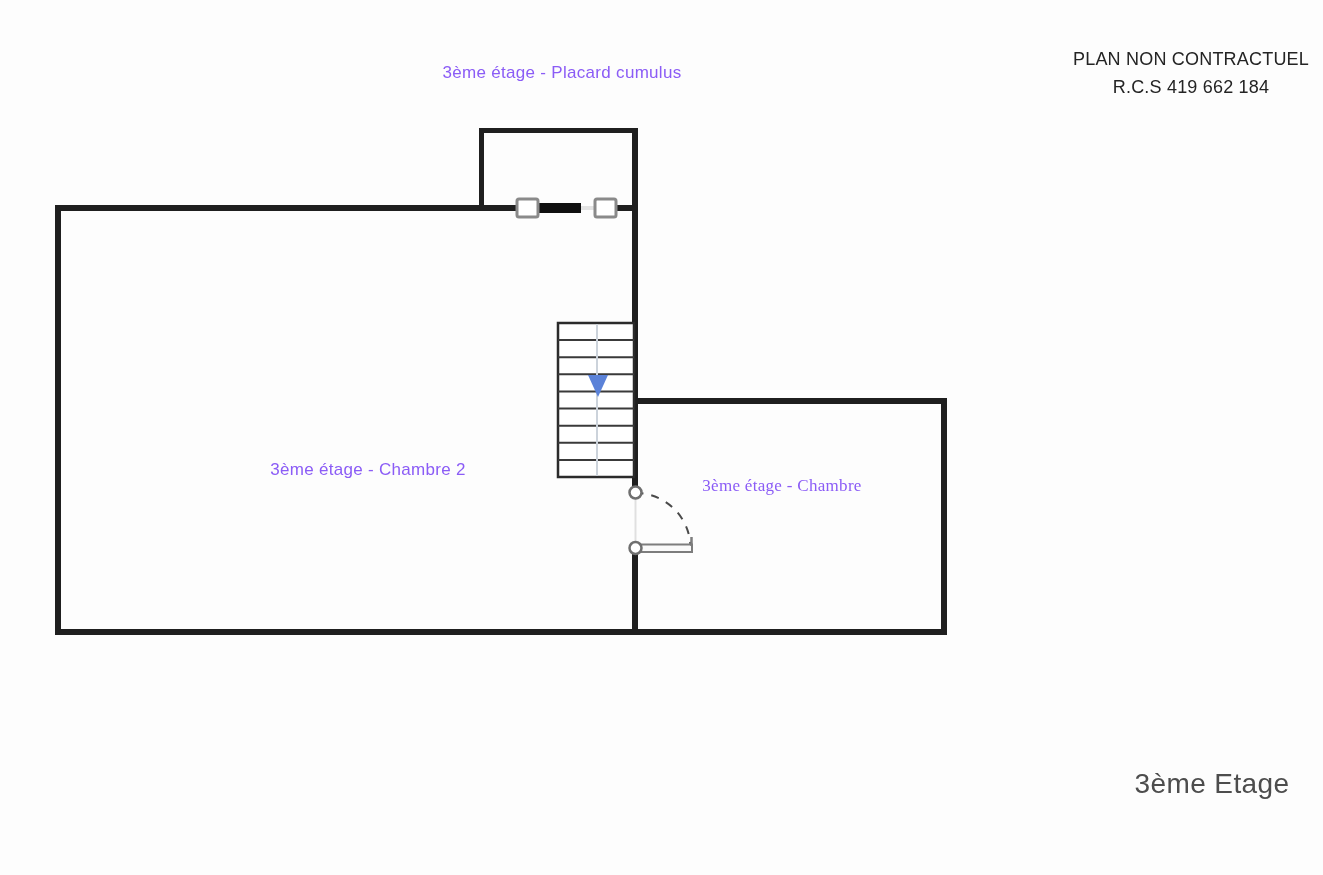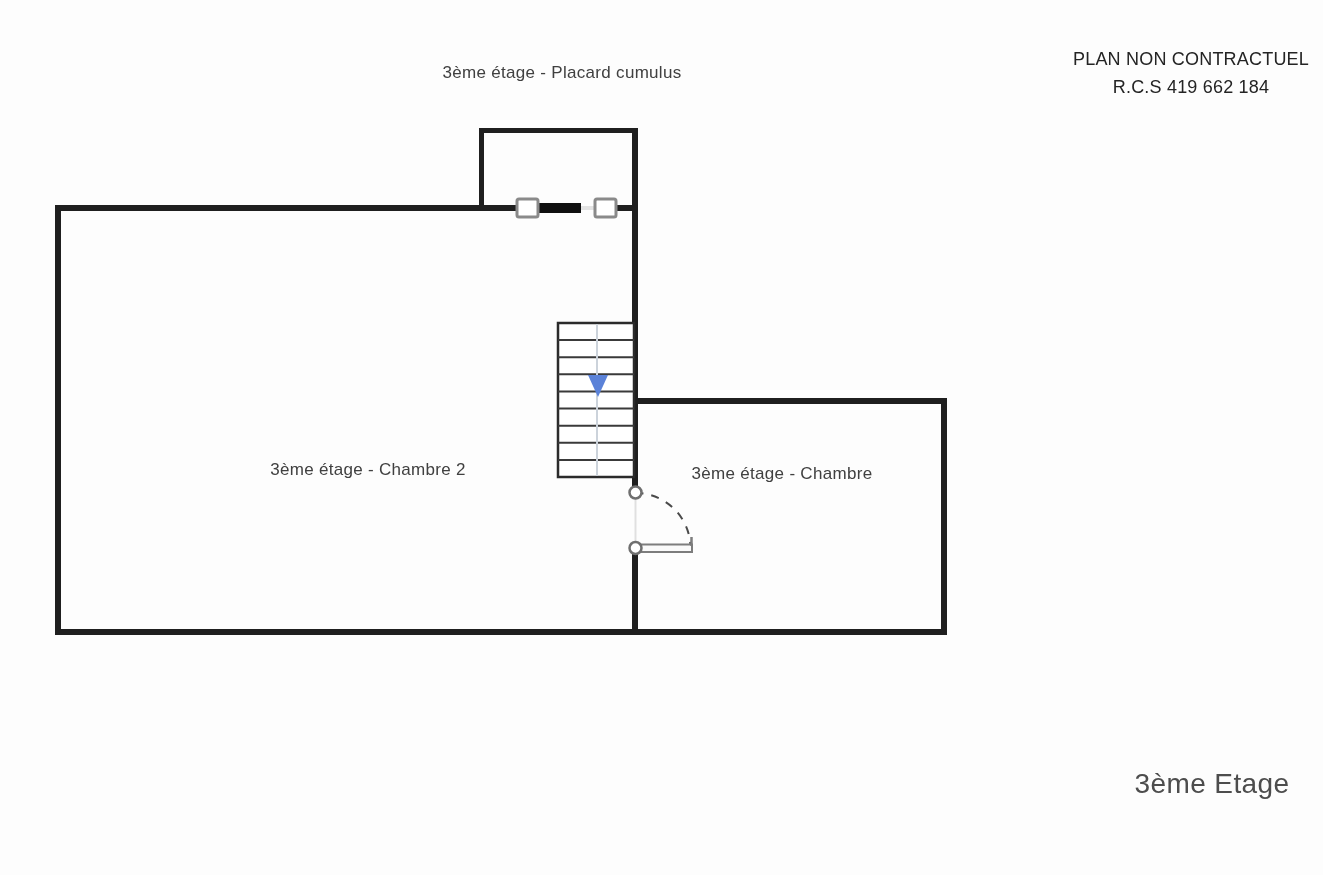--- a/index.html
+++ b/index.html
@@ -15,21 +15,21 @@
     background: #fdfdfd;
     overflow: hidden;
   }
   .plan-svg {
     position: absolute;
     left: 0;
     top: 0;
   }
   .label {
     position: absolute;
-    color: #404040;
+    color: #8b5cf6;
     font-size: 17px;
     letter-spacing: 0.3px;
     text-align: center;
     white-space: nowrap;
   }
   .plan-title {
     left: 412px;
     top: 63px;
     width: 300px;
     font-size: 17px;
@@ -45,22 +45,23 @@
     line-height: 28px;
     letter-spacing: 0.2px;
   }
   .room-label-chambre2 {
     left: 218px;
     top: 460px;
     width: 300px;
   }
   .room-label-chambre {
     left: 632px;
-    top: 464px;
+    top: 476px;
     width: 300px;
+    font-family: Liberation Serif, serif;
   }
   .floor-label {
     position: absolute;
     left: 1082px;
     top: 768px;
     width: 260px;
     text-align: center;
     color: #4d4d4d;
     font-size: 28px;
     letter-spacing: 0.4px;

